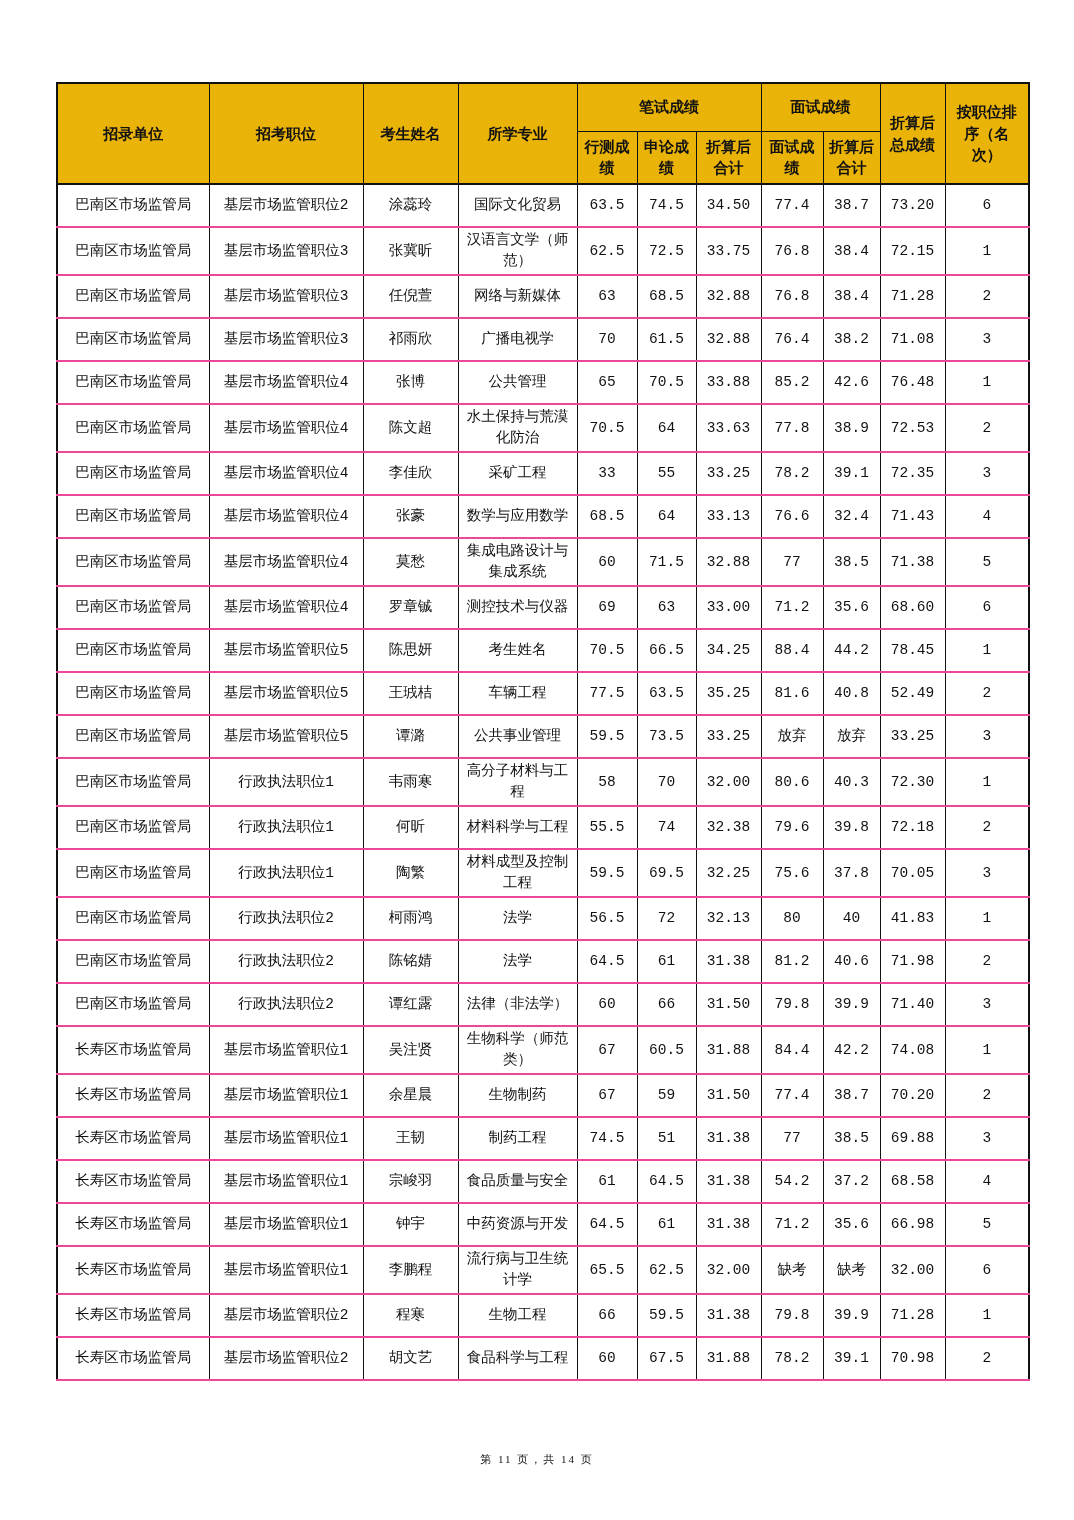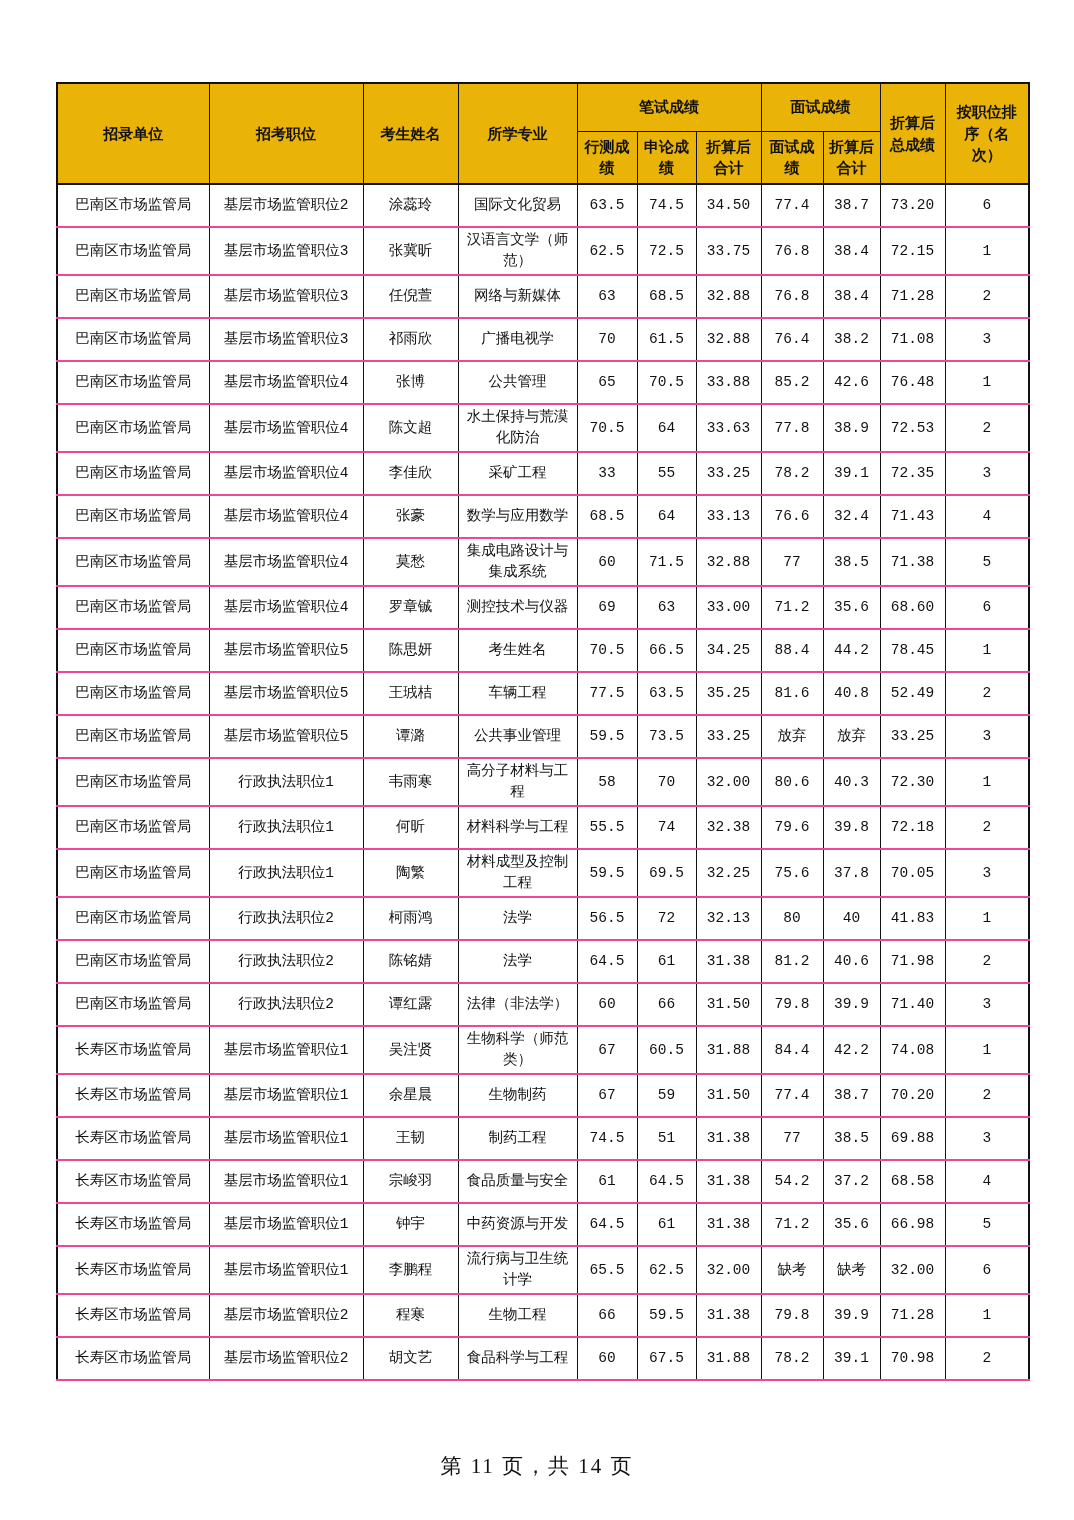--- a/index.html
+++ b/index.html
@@ -54,21 +54,21 @@
     height: 43px;
   }
   table.results tbody tr { border-bottom: 2px solid #ec4899; font-family: Liberation Mono, monospace; }
 
   .footer {
     position: absolute;
     left: 0;
     top: 1452px;
     width: 100%;
     text-align: center;
-    font-size: 21px;
+    font-size: 11px;
     letter-spacing: 2px;
     color: #111111;
   }
 </style>
 </head>
 <body>
 
 <div class="page">
 
   <table class="results">

